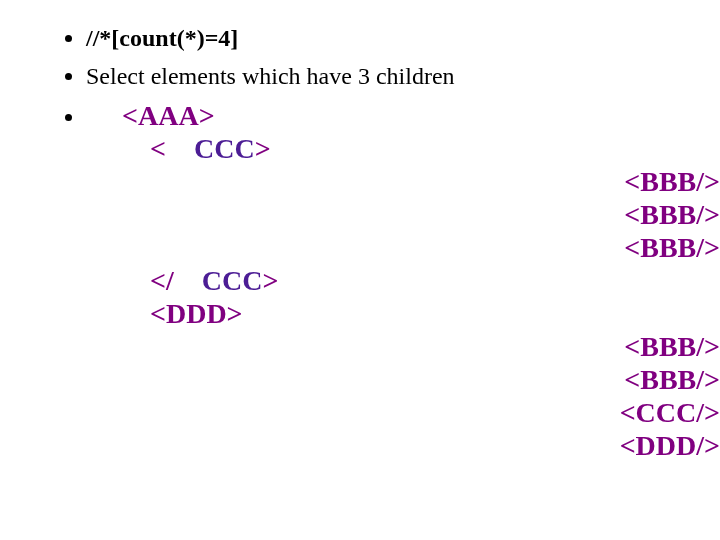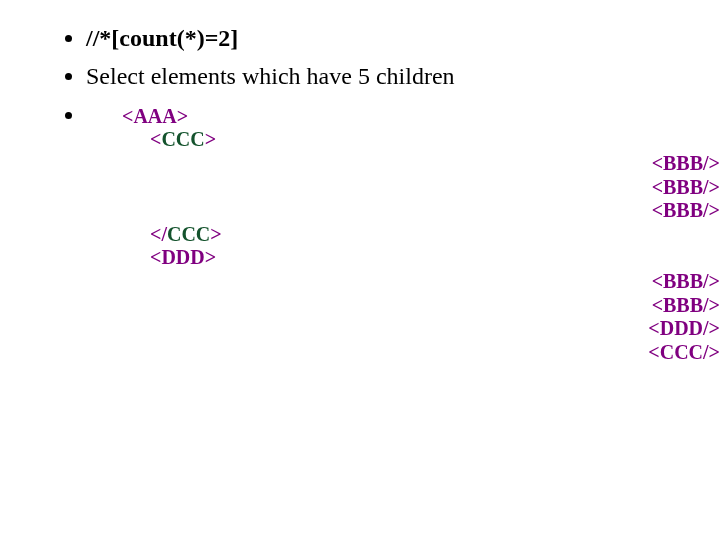--- a/index.html
+++ b/index.html
@@ -22,49 +22,49 @@
   }
   ul.top > li {
     margin: 0 0 6px 0;
     line-height: 1.35;
   }
   .xpath {
     font-weight: bold;
   }
   .code {
     font-family: "Times New Roman", Times, serif;
-    font-size: 20px;
+    font-size: 28px;
     font-weight: bold;
     line-height: 1.18;
     margin-top: 2px;
     padding-left: 36px;
   }
   .t { color: #800080; }
-  .h { color: #14532d; }
+  .h { color: #4c1d95; margin-left: 28px; }
   .ind1 { padding-left: 28px; }
   .ind2 { padding-left: 56px; text-align: right; }
 </style>
 </head>
 <body>
 
 <div class="slide">
   <ul class="top">
     <li>
-      <span class="xpath">//*[count(*)=2]</span>
+      <span class="xpath">//*[count(*)=4]</span>
     </li>
-    <li>Select elements which have 5 children</li>
+    <li>Select elements which have 3 children</li>
     <li>
       <div class="code">
         <div><span class="t">&lt;AAA</span><span class="t">&gt;</span></div>
         <div class="ind1"><span class="t">&lt;</span><span class="h">CCC</span><span class="t">&gt;</span></div>
         <div class="ind2 t">&lt;BBB/&gt;</div>
         <div class="ind2 t">&lt;BBB/&gt;</div>
         <div class="ind2 t">&lt;BBB/&gt;</div>
         <div class="ind1"><span class="t">&lt;/</span><span class="h">CCC</span><span class="t">&gt;</span></div>
         <div class="ind1 t">&lt;DDD&gt;</div>
         <div class="ind2 t">&lt;BBB/&gt;</div>
         <div class="ind2 t">&lt;BBB/&gt;</div>
+        <div class="ind2 t">&lt;CCC/&gt;</div>
         <div class="ind2 t">&lt;DDD/&gt;</div>
-        <div class="ind2 t">&lt;CCC/&gt;</div>
       </div>
     </li>
   </ul>
 </div>
 
 </body></html>

